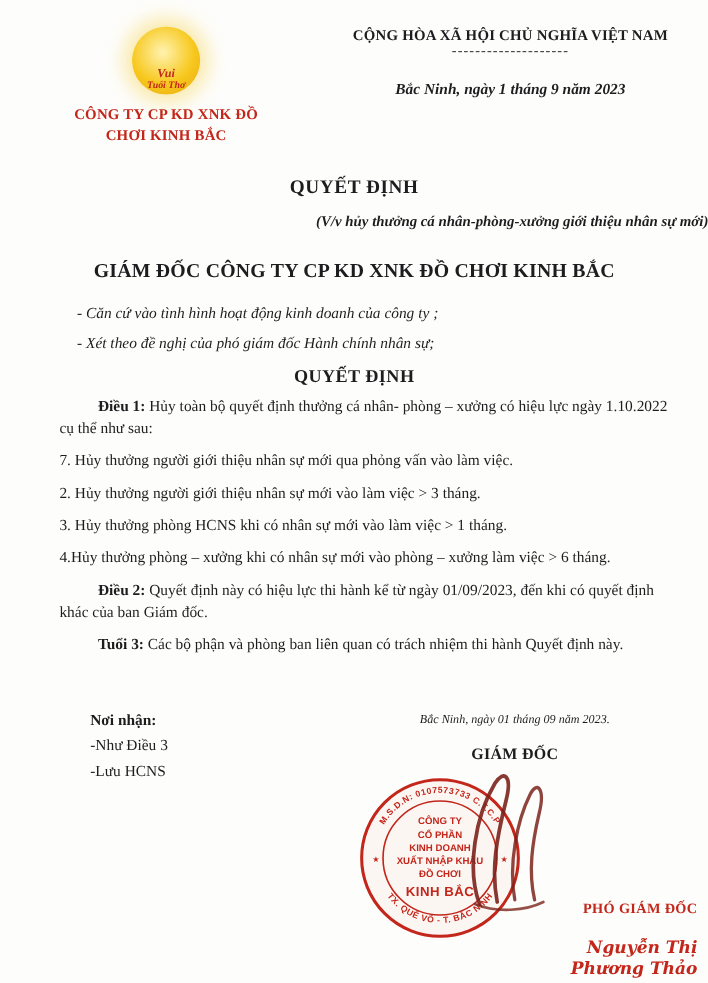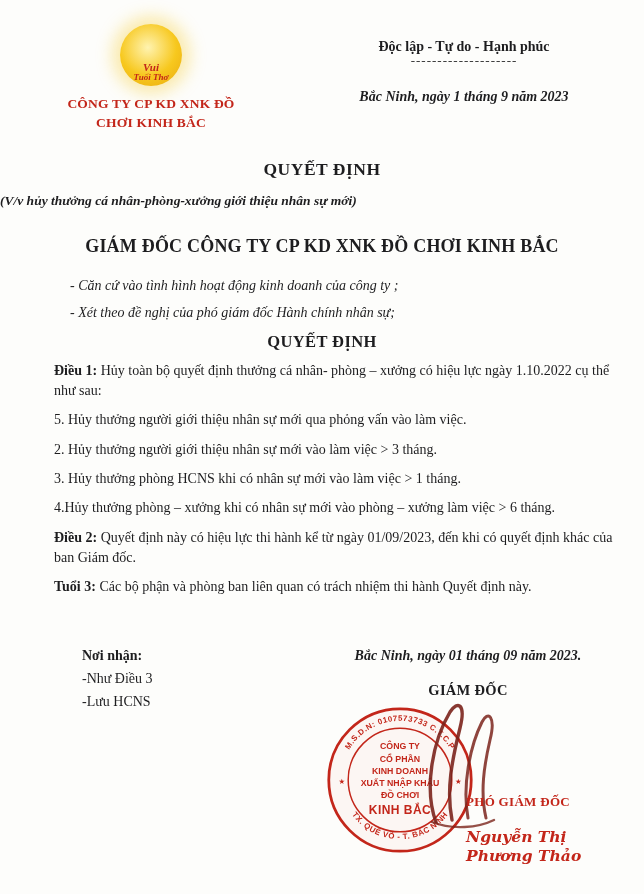--- a/index.html
+++ b/index.html
@@ -27,85 +27,85 @@
   .logo-line1 { font-style: italic; font-weight: bold; color: var(--red); font-size: 11px; line-height: 1.1; margin-top: 33px; }
   .logo-line2 { font-style: italic; font-weight: bold; color: var(--red); font-size: 9px; line-height: 1.1; }
   .company-name { color: var(--red); font-weight: bold; font-size: 13.5px; line-height: 1.4; letter-spacing: .2px; }
   .header-right { width: 332px; text-align: center; padding-right: 8px; }
   .national-title { font-weight: bold; font-size: 13.5px; letter-spacing: .2px; }
   .motto { font-weight: bold; font-size: 14px; margin-top: 15px; }
   .motto-divider { font-size: 13px; line-height: 0.9; letter-spacing: 1px; color: #333; }
   .header-date { font-style: italic; font-weight: bold; font-size: 14px; margin-top: 22px; }
   
   .doc-title { text-align: center; font-weight: bold; font-size: 17.5px; letter-spacing: .5px; margin-top: 26px; }
-  .doc-subject { text-align: left; font-style: italic; font-weight: bold; font-size: 13.5px; margin-top: 13px; }
+  .doc-subject { text-align: right; font-style: italic; font-weight: bold; font-size: 13.5px; margin-top: 13px; }
   .doc-issuer { text-align: center; font-weight: bold; font-size: 18px; margin-top: 27px; letter-spacing: .2px; }
   .preamble { margin: 21px 24px 0 70px; }
   .preamble-line { font-style: italic; font-size: 14px; margin-bottom: 11px; }
   .decision-heading { text-align: center; font-weight: bold; font-size: 16.5px; margin-top: 6px; letter-spacing: .4px; }
   
   .body-par { margin: 9px 24px 0 54px; font-size: 14px; line-height: 1.45; }
-  .body-par .lbl { font-weight: bold; }
+  .body-par .lbl { font-weight: bold; margin-left: 35px; }
   
   .footer { position: absolute; top: 648px; left: 0; width: 100%; }
   .recipients { position: absolute; left: 82px; top: 0; width: 220px; font-size: 14px; }
   .recipients-label { font-weight: bold; }
   .recipient-line { margin-top: 7px; }
   .sign-block { position: absolute; left: 310px; top: 0; width: 316px; text-align: center; }
-  .sign-date { font-style: italic; font-weight: bold; font-size: 14px; }
+  .sign-date { font-style: italic; font-weight: normal; font-size: 11px; }
   .signer-title { font-weight: bold; font-size: 14.5px; margin-top: 18px; letter-spacing: .3px; }
   
   .stamp { position: absolute; left: 326px; top: 706px; }
   .stamp-arc { font-size: 8.5px; font-weight: bold; fill: var(--red); letter-spacing: .6px; text-anchor: middle; font-family: "Liberation Sans", sans-serif; }
   .stamp-center { fill: var(--red); text-anchor: middle; font-weight: bold; font-size: 9.5px; font-family: "Liberation Sans", sans-serif; }
   .stamp-strong { font-size: 13px; letter-spacing: .5px; }
   .stamp-star { fill: var(--red); font-size: 8px; text-anchor: middle; }
   .signature { position: absolute; left: 402px; top: 694px; }
-  .deputy-block { position: absolute; left: 466px; top: 794px; width: 168px; text-align: left; }
+  .deputy-block { position: absolute; left: 466px; top: 818px; width: 168px; text-align: right; }
   .deputy-title { color: var(--red); font-weight: bold; font-size: 13px; letter-spacing: .3px; }
   .deputy-name { color: var(--red); font-style: italic; font-weight: bold; font-size: 15.5px; margin-top: 17px; font-family: "DejaVu Serif", serif; }
 </style>
 </head>
 <body>
 
 <div class="page">
 
   <div class="header">
     <div class="header-left">
       <div class="logo">
         <div class="logo-line1">Vui</div>
         <div class="logo-line2">Tuổi Thơ</div>
       </div>
       <div class="company-name">
         <div>CÔNG TY CP KD XNK ĐỒ</div>
         <div>CHƠI KINH BẮC</div>
       </div>
     </div>
     <div class="header-right">
-      <div class="motto">Độc lập - Tự do - Hạnh phúc</div>
+      <div class="national-title">CỘNG HÒA XÃ HỘI CHỦ NGHĨA VIỆT NAM</div>
       <div class="motto-divider">--------------------</div>
       <div class="header-date">Bắc Ninh, ngày 1 tháng 9 năm 2023</div>
     </div>
   </div>
 
   <div class="doc-title">QUYẾT ĐỊNH</div>
   <div class="doc-subject">(V/v hủy thưởng cá nhân-phòng-xưởng giới thiệu nhân sự mới)</div>
   <div class="doc-issuer">GIÁM ĐỐC CÔNG TY CP KD XNK ĐỒ CHƠI KINH BẮC</div>
 
   <div class="preamble">
     <div class="preamble-line">- Căn cứ vào tình hình hoạt động kinh doanh của công ty ;</div>
     <div class="preamble-line">- Xét theo đề nghị của phó giám đốc Hành chính nhân sự;</div>
   </div>
 
   <div class="decision-heading">QUYẾT ĐỊNH</div>
 
   <p class="body-par">
     <span class="lbl">Điều 1:</span><span> Hủy toàn bộ quyết định thưởng cá nhân- phòng – xưởng có hiệu lực ngày 1.10.2022 cụ thể như sau:</span>
   </p>
-  <p class="body-par">5. Hủy thưởng người giới thiệu nhân sự mới qua phỏng vấn vào làm việc.</p>
+  <p class="body-par">7. Hủy thưởng người giới thiệu nhân sự mới qua phỏng vấn vào làm việc.</p>
   <p class="body-par">2. Hủy thưởng người giới thiệu nhân sự mới vào làm việc &gt; 3 tháng.</p>
   <p class="body-par">3. Hủy thưởng phòng HCNS khi có nhân sự mới vào làm việc &gt; 1 tháng.</p>
   <p class="body-par">4.Hủy thưởng phòng – xưởng khi có nhân sự mới vào phòng – xưởng làm việc &gt; 6 tháng.</p>
   <p class="body-par">
     <span class="lbl">Điều 2:</span><span> Quyết định này có hiệu lực thi hành kể từ ngày 01/09/2023, đến khi có quyết định khác của ban Giám đốc.</span>
   </p>
   <p class="body-par">
     <span class="lbl">Tuổi 3:</span><span> Các bộ phận và phòng ban liên quan có trách nhiệm thi hành Quyết định này.</span>
   </p>
 

